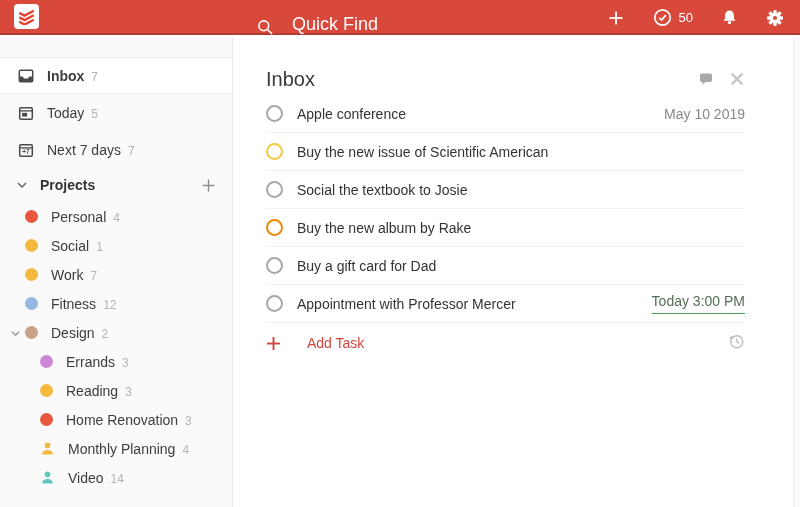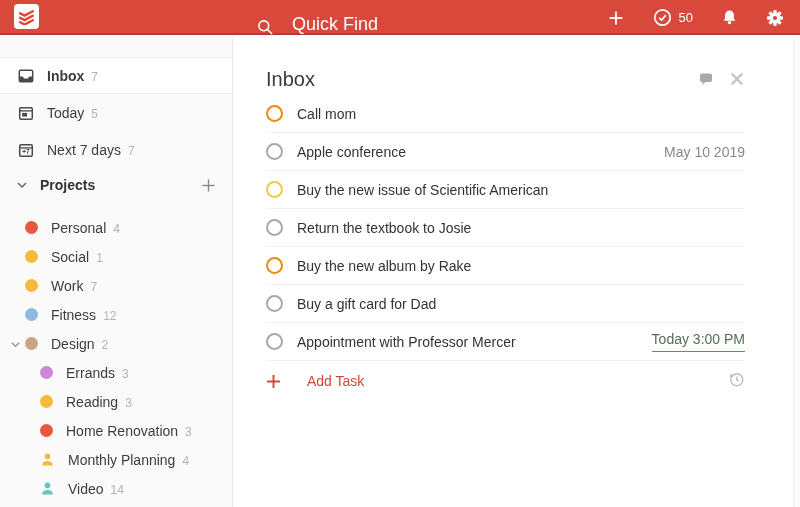--- a/index.html
+++ b/index.html
@@ -26,21 +26,21 @@
     background:#fafafa; border-right:1px solid #e8e8e8; padding-top:20px; overflow:hidden; }
   .nav-item { height:37px; display:flex; align-items:center; padding:0 18px;
     gap:13px; font-size:14px; color:#3d3d3d; cursor:pointer; }
   .nav-item.selected { background:#fff; border-top:1px solid #ededed;
     border-bottom:1px solid #ededed; font-weight:700; }
   .lbl-wrap { display:flex; align-items:baseline; gap:7px; }
   .count { font-size:12px; color:#b3b3b3; font-weight:400; }
   .projects-header { height:34px; display:flex; align-items:center;
     padding:0 16px 0 16px; gap:12px; font-size:14px; font-weight:700; color:#333; cursor:pointer; }
   .projects-header .add-project { margin-left:auto; }
-  .projects-list { margin-top:11px; }
+  .projects-list { margin-top:0; }
   .project-row { height:29px; display:flex; align-items:center;
     padding-left:25px; gap:13px; font-size:14px; color:#3d3d3d;
     position:relative; cursor:pointer; }
   .project-row.indented { padding-left:40px; }
   .proj-chevron { position:absolute; left:10px; top:10px; }
   .dot { width:13px; height:13px; border-radius:50%; flex:none; }
   .person-ic { flex:none; }
 
   
   .main { position:absolute; top:37px; left:234px; right:0; bottom:0;
@@ -303,41 +303,36 @@
             <g stroke="#c7c7c7" stroke-width="2.5" stroke-linecap="round">
               <line x1="3.4" y1="3.4" x2="12.6" y2="12.6"></line>
               <line x1="12.6" y1="3.4" x2="3.4" y2="12.6"></line>
             </g>
           </svg>
         </button>
       </div>
     </div>
 
     <div id="task-list">
-  <div class="task-row">
-    <span class="circle" style="border-color: rgb(235, 137, 9);"></span>
-    <span class="task-title">Call mom</span>
-
-  </div>
 
   <div class="task-row">
     <span class="circle" style="border-color: rgb(168, 168, 168);"></span>
     <span class="task-title">Apple conference</span>
     <span class="task-date date-past">May 10 2019</span>
   </div>
 
   <div class="task-row">
     <span class="circle" style="border-color: rgb(241, 202, 67);"></span>
     <span class="task-title">Buy the new issue of Scientific American</span>
 
   </div>
 
   <div class="task-row">
     <span class="circle" style="border-color: rgb(168, 168, 168);"></span>
-    <span class="task-title">Return the textbook to Josie</span>
+    <span class="task-title">Social the textbook to Josie</span>
 
   </div>
 
   <div class="task-row">
     <span class="circle" style="border-color: rgb(235, 137, 9);"></span>
     <span class="task-title">Buy the new album by Rake</span>
 
   </div>
 
   <div class="task-row">

